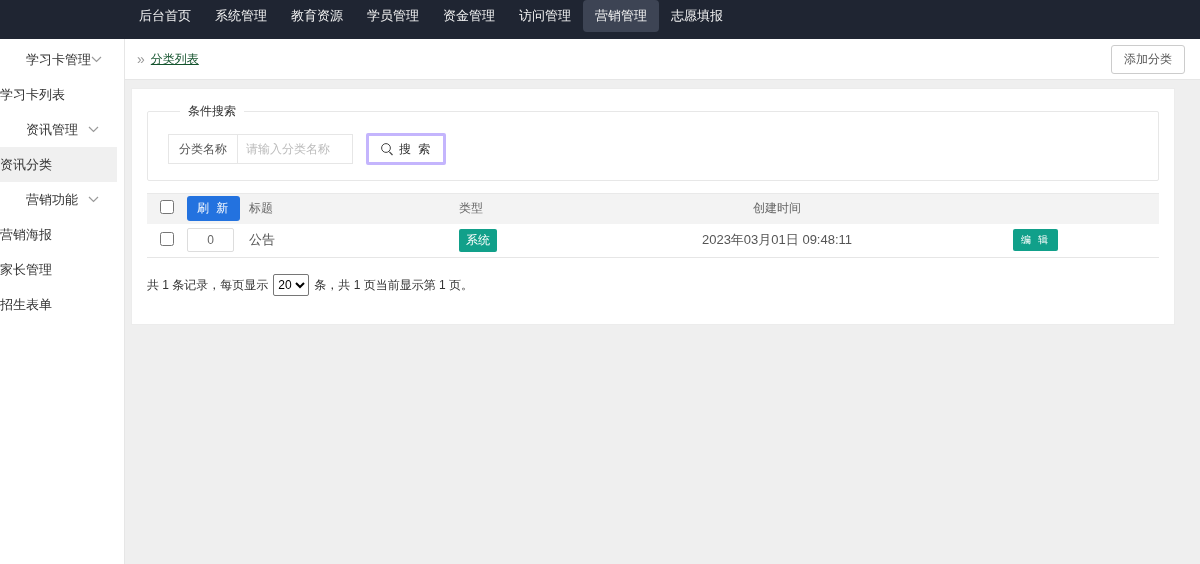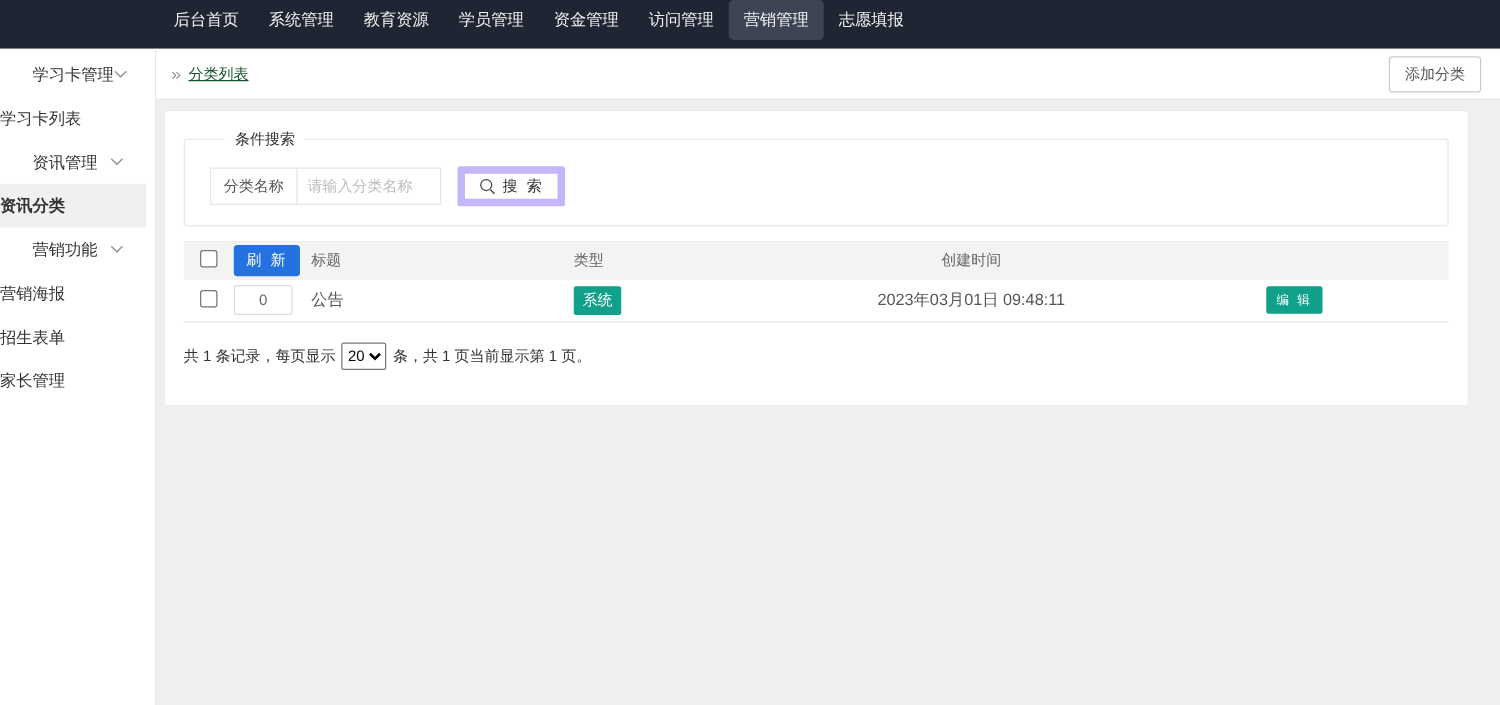--- a/index.html
+++ b/index.html
@@ -47,21 +47,21 @@
     font-size: 13px;
     color: #333;
     cursor: pointer;
     margin: 0 7px 0 0;
     display: flex;
     align-items: center;
     white-space: nowrap;
   }
   .side-item.group { padding-left: 26px; }
   .side-item.sub { }
-  .side-item.active { background: #f0f0f0; font-weight: bold; }
+  .side-item.active { background: #f0f0f0; }
   .side-item .chev { margin-left: auto; margin-right: 18px; display: inline-flex; }
 
   
   .main { flex: 1; display: flex; flex-direction: column; min-width: 0; }
 
   .breadcrumb-bar {
     height: 41px;
     background: #ffffff;
     border-bottom: 1px solid #e6e6e6;
     display: flex;
@@ -122,21 +122,21 @@
     font-size: 12px;
     color: #333;
     outline: none;
     font-family: inherit;
   }
   .field-input::placeholder { color: #bcbcbc; }
   .search-btn {
     margin-left: 13px;
     height: 32px;
     background: #fff;
-    border: 6px solid #c4b5fd;
+    border: 3px solid #c4b5fd;
     border-radius: 2px;
     padding: 0 11px;
     display: inline-flex;
     align-items: center;
     gap: 5px;
     font-size: 12px;
     color: #333;
     letter-spacing: 2px;
     cursor: pointer;
     font-family: inherit;
@@ -264,24 +264,24 @@
       <span class="chev">
         <svg width="11" height="7" viewBox="0 0 11 7">
             <path d="M1 1 L5.5 5.5 L10 1" stroke="#9a9a9a" stroke-width="1.2" fill="none"></path>
           </svg>
       </span>
     </div>
     <div class="side-item sub">
       <span>营销海报</span>
     </div>
     <div class="side-item sub">
+      <span>家长管理</span>
+    </div>
+    <div class="side-item sub">
       <span>招生表单</span>
-    </div>
-    <div class="side-item sub">
-      <span>家长管理</span>
     </div>
   </aside>
 
   <main class="main">
     <div class="breadcrumb-bar">
       <span class="crumb-arrow">»</span>
       <span class="crumb-title">分类列表</span>
       <button class="add-btn">添加分类</button>
     </div>
 

